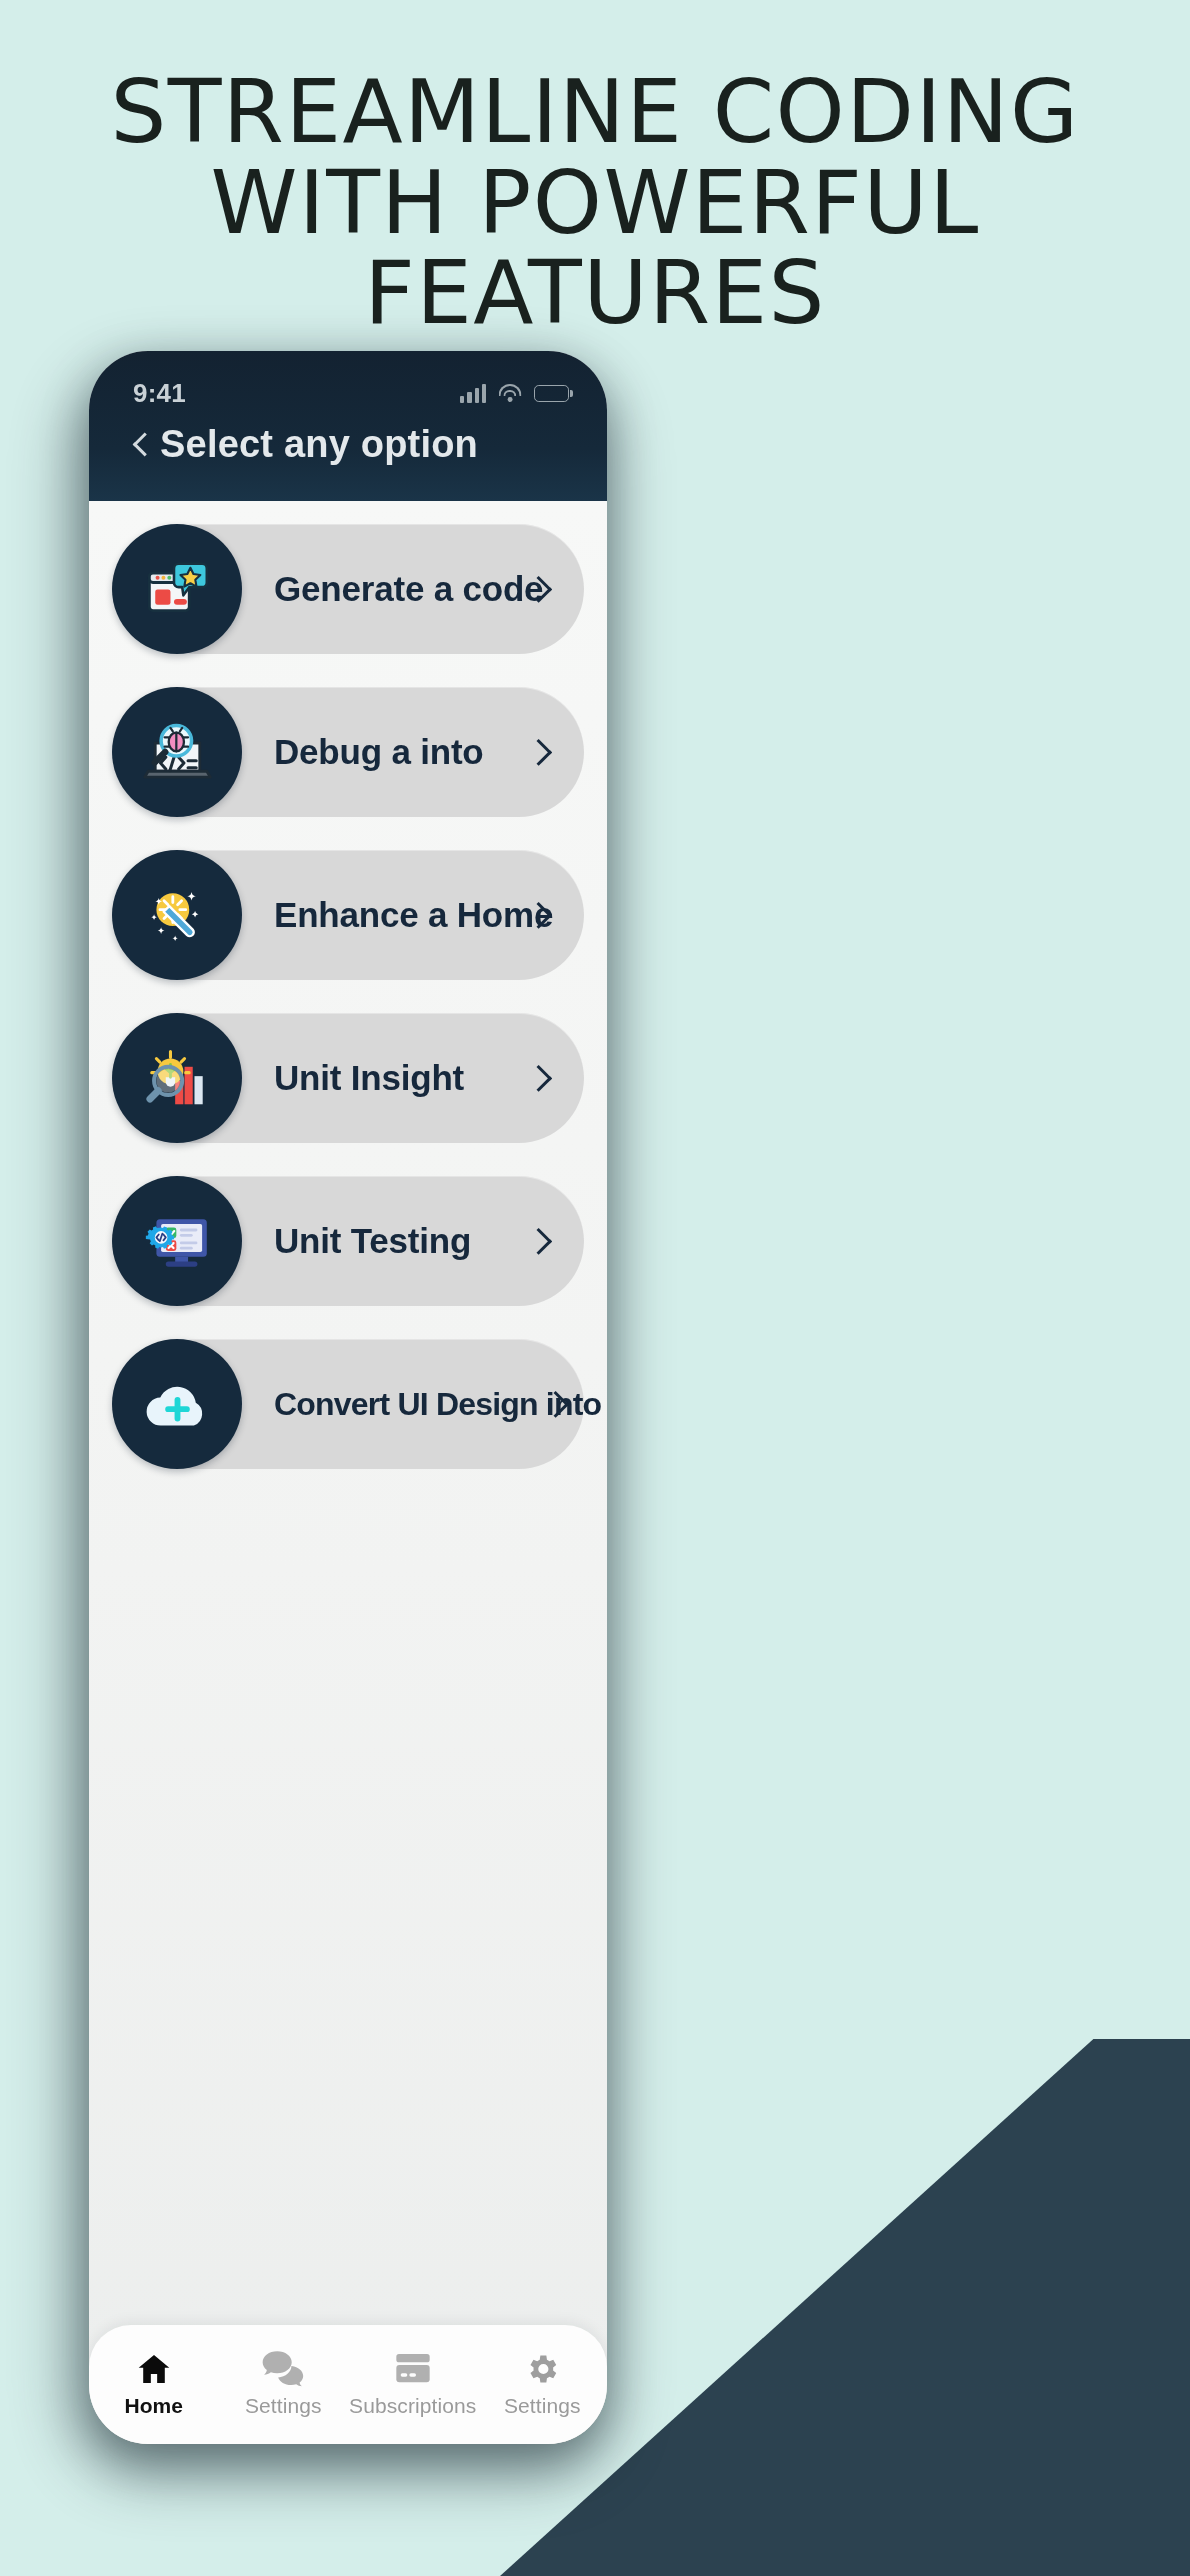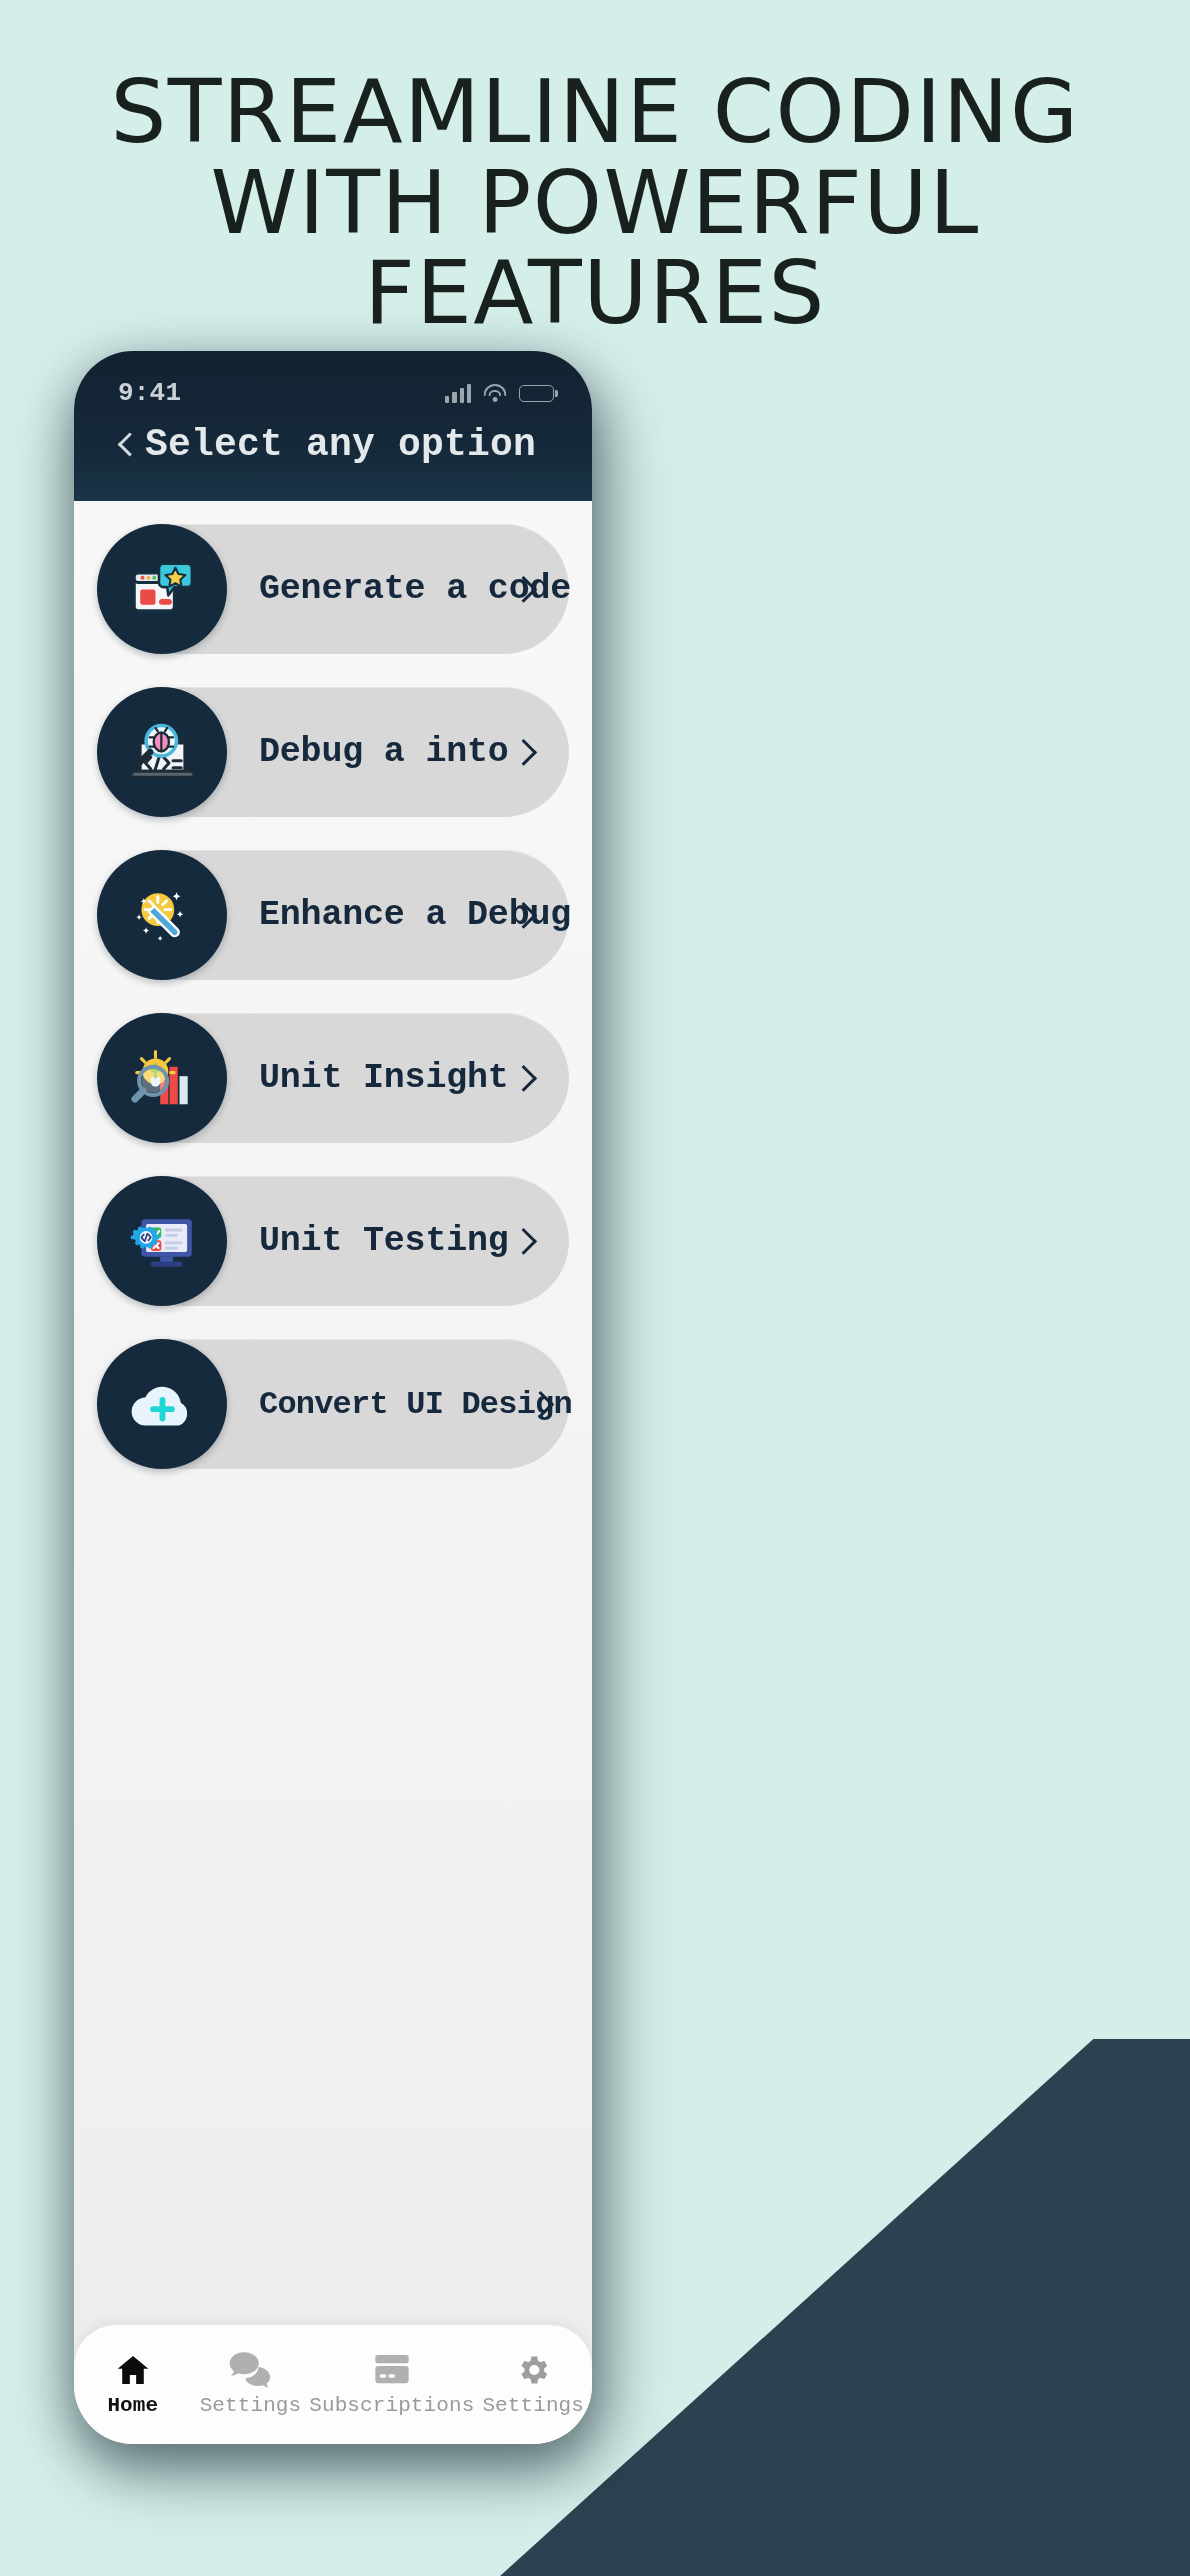--- a/index.html
+++ b/index.html
@@ -49,28 +49,27 @@
     left:75px; top:374px;
     width:533px; height:2099px;
     border-radius:73px;
     background:#0f1b24;
     opacity:.42;
     filter:blur(33px);
     z-index:2;
   }
   .phone {
     position:absolute;
-    left:74px; top:351px;
+    left:89px; top:351px;
     width:518px; height:2093px;
     border-radius:59px;
     overflow:hidden;
     z-index:4;
     background:#f3f4f3;
     box-shadow:0 17px 46px rgba(10,25,35,.34);
-    font-family:Liberation Mono, monospace;
   }
 
   
   .topbar {
     position:relative;
     height:150px;
     background:linear-gradient(180deg,#132231 0%,#15293a 65%,#1a3448 100%);
     color:#cfd6da;
   }
   .statusrow {
@@ -289,21 +288,21 @@
             <g fill="#fff">
               <path d="M44 12c.6 2.4 1.2 3 3.6 3.6-2.4.6-3 1.2-3.6 3.6-.6-2.4-1.2-3-3.6-3.6 2.4-.6 3-1.2 3.6-3.6z"></path>
               <path d="M16 17c.5 1.9 1 2.4 2.9 2.9-1.9.5-2.4 1-2.9 2.9-.5-1.9-1-2.4-2.9-2.9 1.9-.5 2.4-1 2.9-2.9z"></path>
               <path d="M47 28c.5 1.9 1 2.4 2.9 2.9-1.9.5-2.4 1-2.9 2.9-.5-1.9-1-2.4-2.9-2.9 1.9-.5 2.4-1 2.9-2.9z"></path>
               <path d="M12 31c.4 1.6.8 2 2.4 2.4-1.6.4-2 .8-2.4 2.4-.4-1.6-.8-2-2.4-2.4 1.6-.4 2-.8 2.4-2.4z"></path>
               <path d="M18 42c.5 1.9 1 2.4 2.9 2.9-1.9.5-2.4 1-2.9 2.9-.5-1.9-1-2.4-2.9-2.9 1.9-.5 2.4-1 2.9-2.9z"></path>
               <path d="M30 49c.4 1.6.8 2 2.4 2.4-1.6.4-2 .8-2.4 2.4-.4-1.6-.8-2-2.4-2.4 1.6-.4 2-.8 2.4-2.4z"></path>
             </g>
           </svg>
         </span>
-        <span class="label">Enhance  a Debug</span>
+        <span class="label">Enhance  a Home</span>
         <span class="chev"></span>
       </div>
 
       <div class="opt">
         <span class="pill"></span>
         <span class="badge">
           <svg viewBox="0 0 64 64">
             <rect x="38" y="22" width="7" height="32" fill="#ee4b46"></rect>
             <rect x="46.5" y="30" width="7" height="24" fill="#dce8f2"></rect>
             <rect x="30" y="34" width="7" height="20" fill="#ee4b46"></rect>

